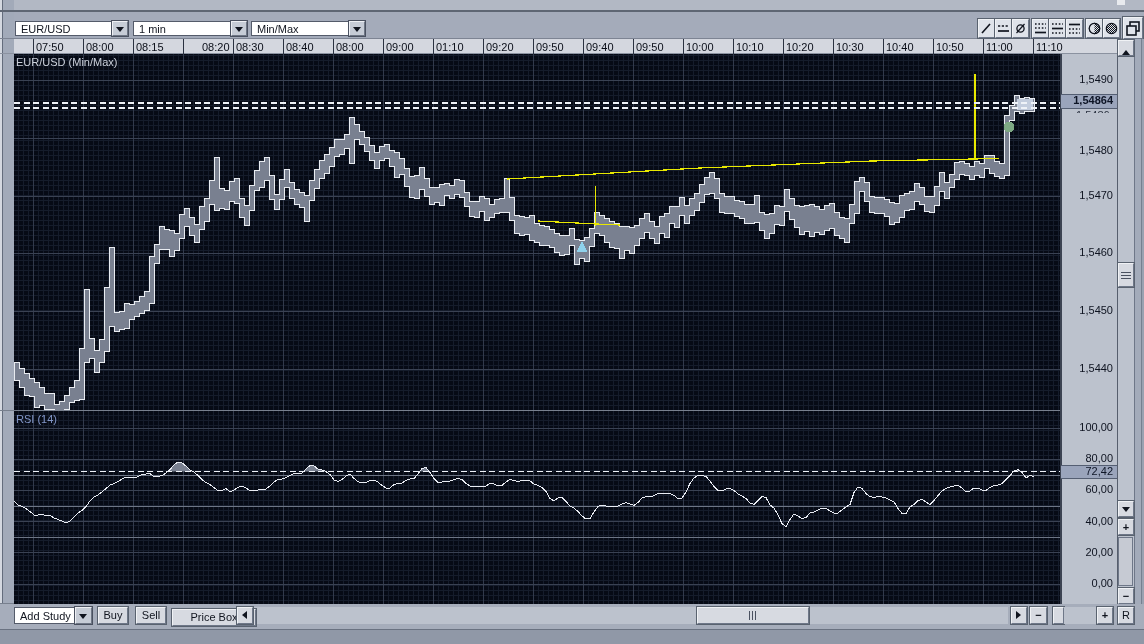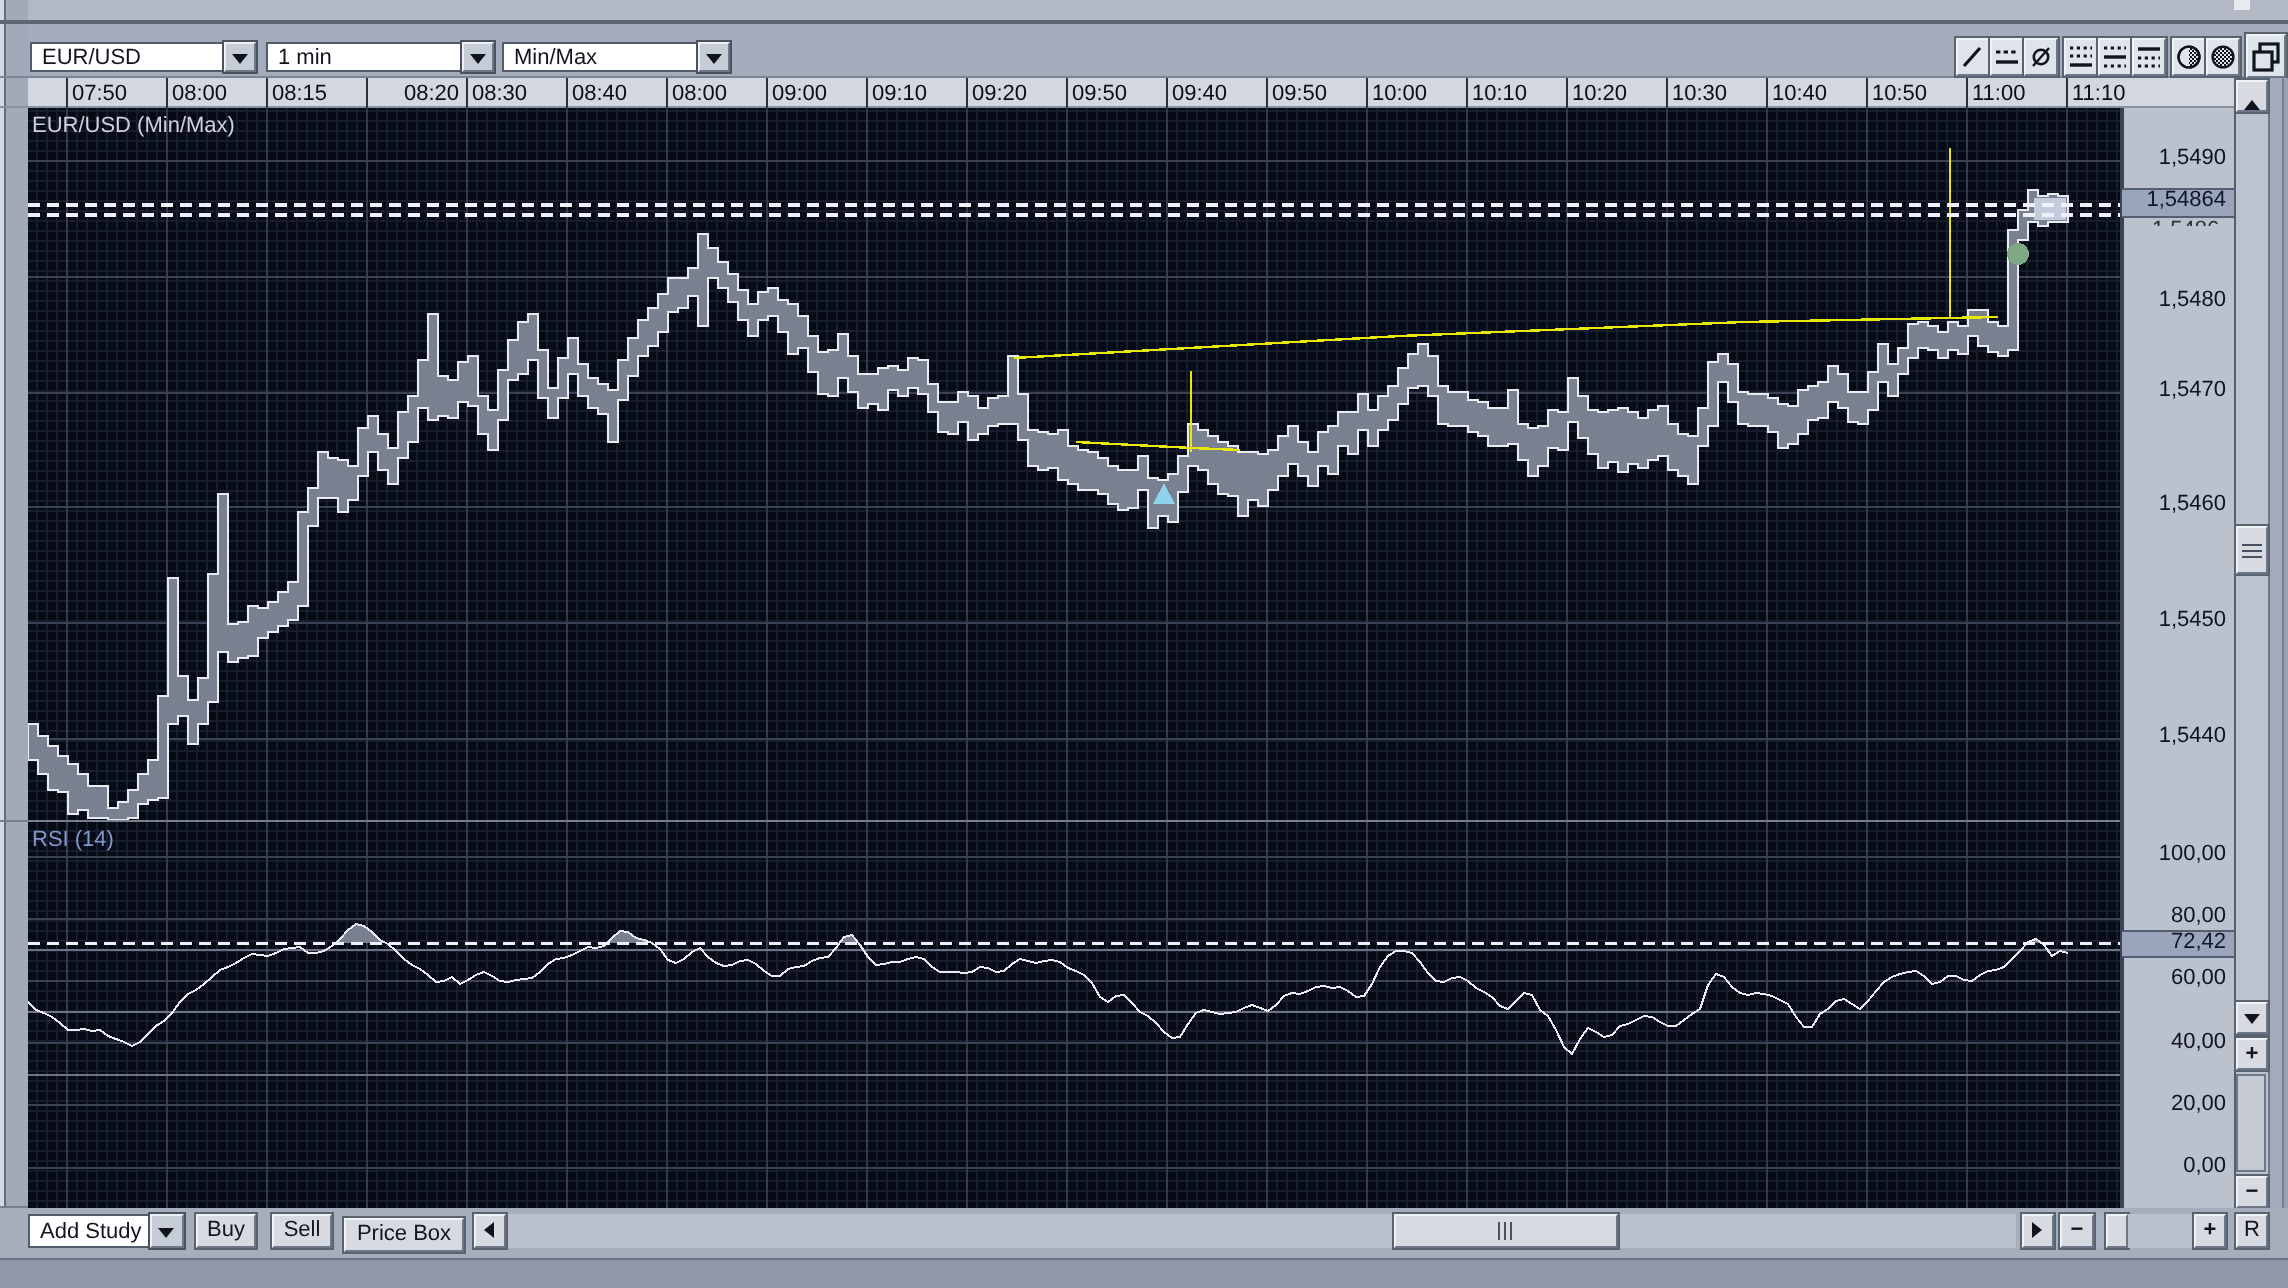--- a/index.html
+++ b/index.html
@@ -109,21 +109,21 @@
     <div class="tlab" style="left:202px">08:20</div>
     <div class="tsep" style="left:233px"></div>
     <div class="tlab" style="left:236px">08:30</div>
     <div class="tsep" style="left:283px"></div>
     <div class="tlab" style="left:286px">08:40</div>
     <div class="tsep" style="left:333px"></div>
     <div class="tlab" style="left:336px">08:00</div>
     <div class="tsep" style="left:383px"></div>
     <div class="tlab" style="left:386px">09:00</div>
     <div class="tsep" style="left:433px"></div>
-    <div class="tlab" style="left:436px">09:10</div>
+    <div class="tlab" style="left:436px">01:10</div>
     <div class="tsep" style="left:483px"></div>
     <div class="tlab" style="left:486px">09:20</div>
     <div class="tsep" style="left:533px"></div>
     <div class="tlab" style="left:536px">09:50</div>
     <div class="tsep" style="left:583px"></div>
     <div class="tlab" style="left:586px">09:40</div>
     <div class="tsep" style="left:633px"></div>
     <div class="tlab" style="left:636px">09:50</div>
     <div class="tsep" style="left:683px"></div>
     <div class="tlab" style="left:686px">10:00</div>
@@ -237,21 +237,21 @@
     <div class="plab" style="top:246px">1,5460</div>
     <div class="plab" style="top:304px">1,5450</div>
     <div class="plab" style="top:362px">1,5440</div>
     <div class="plab" style="top:421px">100,00</div>
     <div class="plab" style="top:452px">80,00</div>
     <div class="plab" style="top:483px">60,00</div>
     <div class="plab" style="top:515px">40,00</div>
     <div class="plab" style="top:546px">20,00</div>
     <div class="plab" style="top:577px">0,00</div>
  <div style="left:1061px;top:94px;width:57px;height:13px;background:#9aa4bb;border-top:1px solid #545e72;border-bottom:1px solid #545e72;box-sizing:content-box"></div>
- <div class="plab" style="top:94px;font-weight:normal;color:#0e1526">1,54864</div>
+ <div class="plab" style="top:94px;font-weight:bold;color:#0e1526">1,54864</div>
  <div style="left:1062px;top:109px;width:56px;height:4px;overflow:hidden">
       <div style="position:absolute;left:14px;top:0px;font-size:11px;color:#2a3140">1,5486</div>
     </div>
  <div style="left:1061px;top:465px;width:57px;height:12px;background:#9aa4bb;border-top:1px solid #545e72;border-bottom:1px solid #545e72"></div>
  <div class="plab" style="top:465px;color:#0e1526">72,42</div>
  <div style="left:1117px;top:39px;width:1px;height:565px;background:#565e6d"></div>
 
  <div style="left:1118px;top:39px;width:16px;height:565px;background:#bdc3ce"></div>
  <div style="left:1134px;top:39px;width:1px;height:565px;background:#6e7788"></div>
  <div style="left:1135px;top:39px;width:7px;height:565px;background:#a3abba"></div>
@@ -270,21 +270,21 @@
  <div style="left:1141px;top:39px;width:1px;height:591px;background:#768090"></div>
  <div style="left:1142px;top:39px;width:2px;height:591px;background:#9aa2b1"></div>
 
  <div style="left:0;top:604px;width:1144px;height:26px;background:#a6adbb"></div>
  <div style="left:253px;top:607px;width:755px;height:17px;background:#bcc2cd"></div>
  <div class="combo" style="left:14px;top:607px;width:61px;height:17px;line-height:15px">Add Study</div>
  <div class="carr" style="left:75px;top:607px;width:17px;height:17px"></div>
  <div class="arr" style="left:79px;top:614px;border-left:4px solid transparent;border-right:4px solid transparent;border-top:5px solid #10141e"></div>
  <div class="btn" style="left:98px;top:607px;width:30px">Buy</div>
  <div class="btn" style="left:136px;top:607px;width:30px">Sell</div>
- <div class="btn" style="left:172px;top:609px;width:60px">Price Box</div>
+ <div class="btn" style="left:172px;top:609px;width:84px">Price Box</div>
  <div class="btn" style="left:237px;top:607px;width:16px"></div>
  <div class="arr" style="left:242px;top:611px;border-top:4.5px solid transparent;border-bottom:4.5px solid transparent;border-right:5px solid #10141e"></div>
 
  <div class="btn" style="left:697px;top:607px;width:112px"></div>
  <div style="left:749px;top:611px;width:1px;height:9px;background:#4a5160"></div>
  <div style="left:752px;top:611px;width:1px;height:9px;background:#4a5160"></div>
  <div style="left:755px;top:611px;width:1px;height:9px;background:#4a5160"></div>
  <div class="btn" style="left:1011px;top:607px;width:16px"></div>
  <div class="arr" style="left:1016px;top:611px;border-top:4.5px solid transparent;border-bottom:4.5px solid transparent;border-left:5px solid #10141e"></div>
  <div class="btn" style="left:1030px;top:607px;width:17px;font-weight:bold">−</div>

